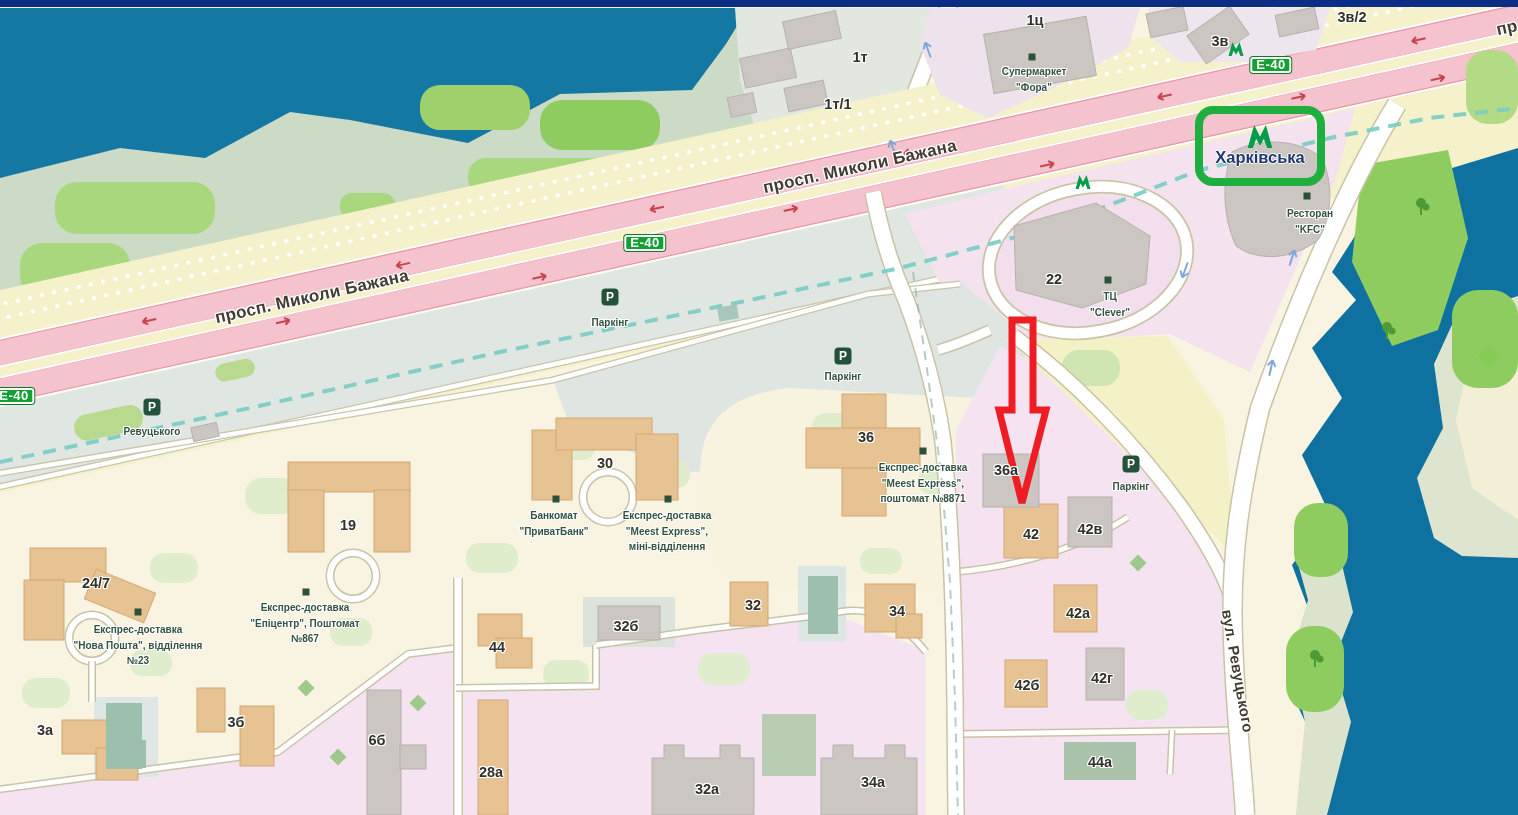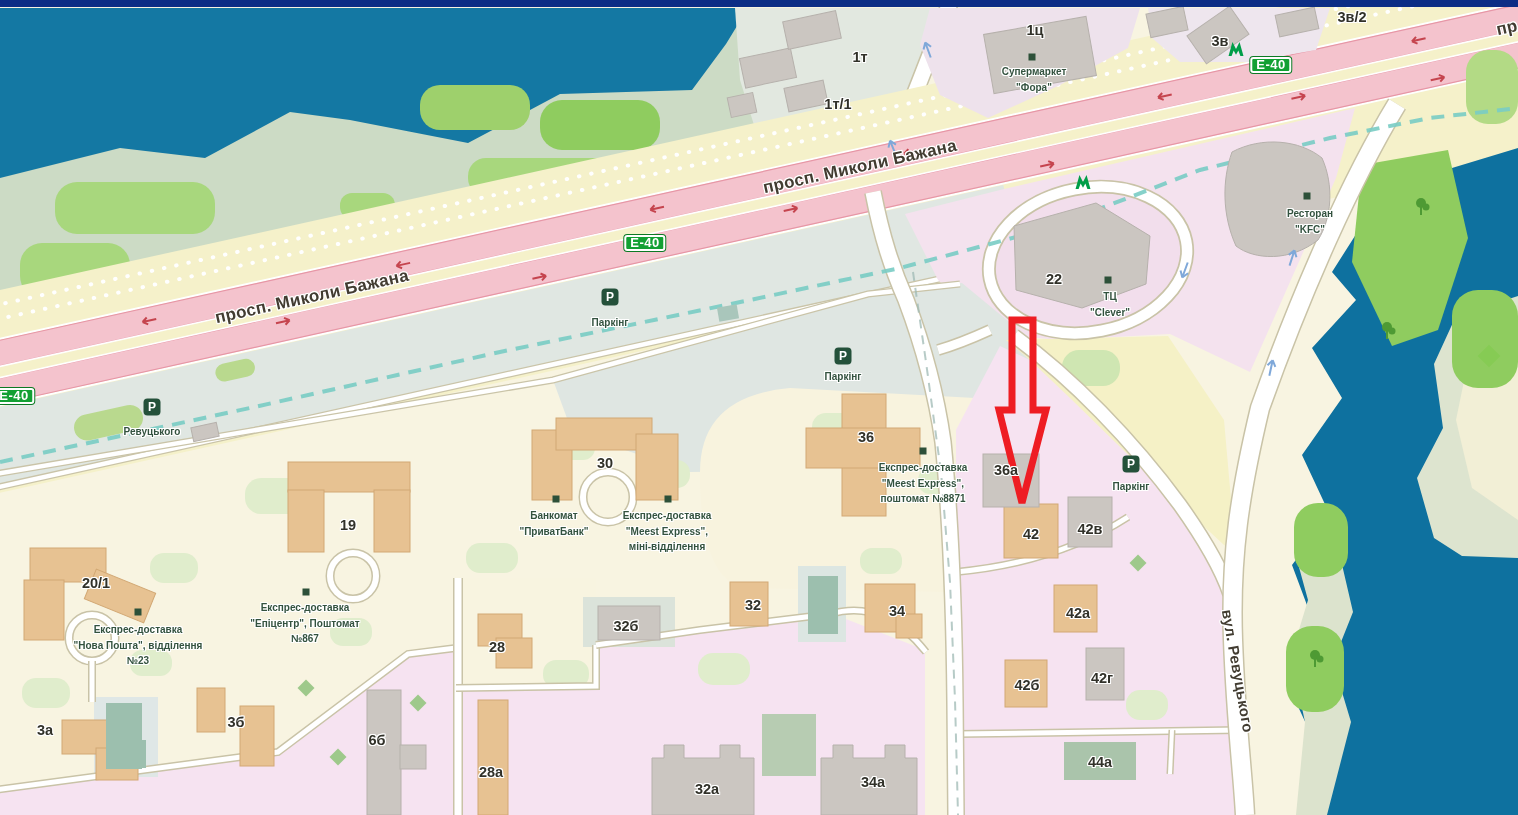--- a/index.html
+++ b/index.html
@@ -279,20 +279,26 @@
 
 <div class="lbl street" style="left:312px;top:297px;transform:translate(-50%,-50%) rotate(-12.5deg);">просп. Миколи Бажана</div>
 <div class="lbl street" style="left:860px;top:167px;transform:translate(-50%,-50%) rotate(-12.5deg);">просп. Миколи Бажана</div>
 <div class="lbl street" style="left:1507px;top:28px;transform:translate(-50%,-50%) rotate(-12.5deg);">пр</div>
 <div class="lbl street rev" style="left:1238px;top:671px;transform:translate(-50%,-50%) rotate(80deg);">вул. Ревуцького</div>
 
 <div class="e40" style="left:14px;top:396px;">E-40</div>
 <div class="e40" style="left:645px;top:243px;">E-40</div>
 <div class="e40" style="left:1271px;top:65px;">E-40</div>
 
+<div class="mbox">
+  <svg width="26" height="23" viewBox="0 0 16 15">
+    <polygon points="0,15 4.2,0 8,7.6 11.8,0 16,15 12.7,15 10.5,9 8,13.6 5.5,9 3.3,15" fill="#009e48"></polygon>
+  </svg>
+  <div class="metro-name" style="text-shadow:1px 0 0 #fff,-1px 0 0 #fff,0 1px 0 #fff,0 -1px 0 #fff;">Харківська</div>
+</div>
 
 <svg class="msmall" width="16" height="14" viewBox="0 0 16 15" style="left:1083px;top:182px;">
   <polygon points="0,15 4.2,0 8,7.6 11.8,0 16,15 12.7,15 10.5,9 8,13.6 5.5,9 3.3,15" fill="#009e48"></polygon>
 </svg>
 <svg class="msmall" width="16" height="14" viewBox="0 0 16 15" style="left:1236px;top:49px;">
   <polygon points="0,15 4.2,0 8,7.6 11.8,0 16,15 12.7,15 10.5,9 8,13.6 5.5,9 3.3,15" fill="#009e48"></polygon>
 </svg>
 
 <div class="p-icon" style="left:152px;top:407px;">P</div>
 <div class="lbl poi" style="left:152px;top:432px;">Ревуцького</div>
@@ -344,31 +350,31 @@
   <span>міні-відділення</span>
 </div>
 <div class="lbl poi" style="left:923px;top:483px;">
   <span>Експрес-доставка</span>
   <span>"Meest Express",</span>
   <span>поштомат №8871</span>
 </div>
 
 <div class="lbl bl" style="left:860px;top:57px;">1т</div>
 <div class="lbl bl" style="left:838px;top:104px;">1т/1</div>
-<div class="lbl bl" style="left:1035px;top:30px;">1ц</div>
+<div class="lbl bl" style="left:1035px;top:20px;">1ц</div>
 <div class="lbl bl" style="left:1220px;top:41px;">3в</div>
 <div class="lbl bl" style="left:1352px;top:17px;">3в/2</div>
 <div class="lbl bl" style="left:1054px;top:279px;">22</div>
 <div class="lbl bl" style="left:348px;top:525px;">19</div>
-<div class="lbl bl" style="left:96px;top:583px;">20/1</div>
+<div class="lbl bl" style="left:96px;top:583px;">24/7</div>
 <div class="lbl bl" style="left:605px;top:463px;">30</div>
 <div class="lbl bl" style="left:45px;top:730px;">3а</div>
 <div class="lbl bl" style="left:236px;top:722px;">3б</div>
 <div class="lbl bl" style="left:377px;top:740px;">6б</div>
-<div class="lbl bl" style="left:497px;top:647px;">28</div>
+<div class="lbl bl" style="left:497px;top:647px;">44</div>
 <div class="lbl bl" style="left:491px;top:772px;">28а</div>
 <div class="lbl bl" style="left:626px;top:626px;">32б</div>
 <div class="lbl bl" style="left:753px;top:605px;">32</div>
 <div class="lbl bl" style="left:707px;top:789px;">32а</div>
 <div class="lbl bl" style="left:897px;top:611px;">34</div>
 <div class="lbl bl" style="left:873px;top:782px;">34а</div>
 <div class="lbl bl" style="left:866px;top:437px;">36</div>
 <div class="lbl bl" style="left:1006px;top:470px;">36а</div>
 <div class="lbl bl" style="left:1031px;top:534px;">42</div>
 <div class="lbl bl" style="left:1090px;top:529px;">42в</div>

